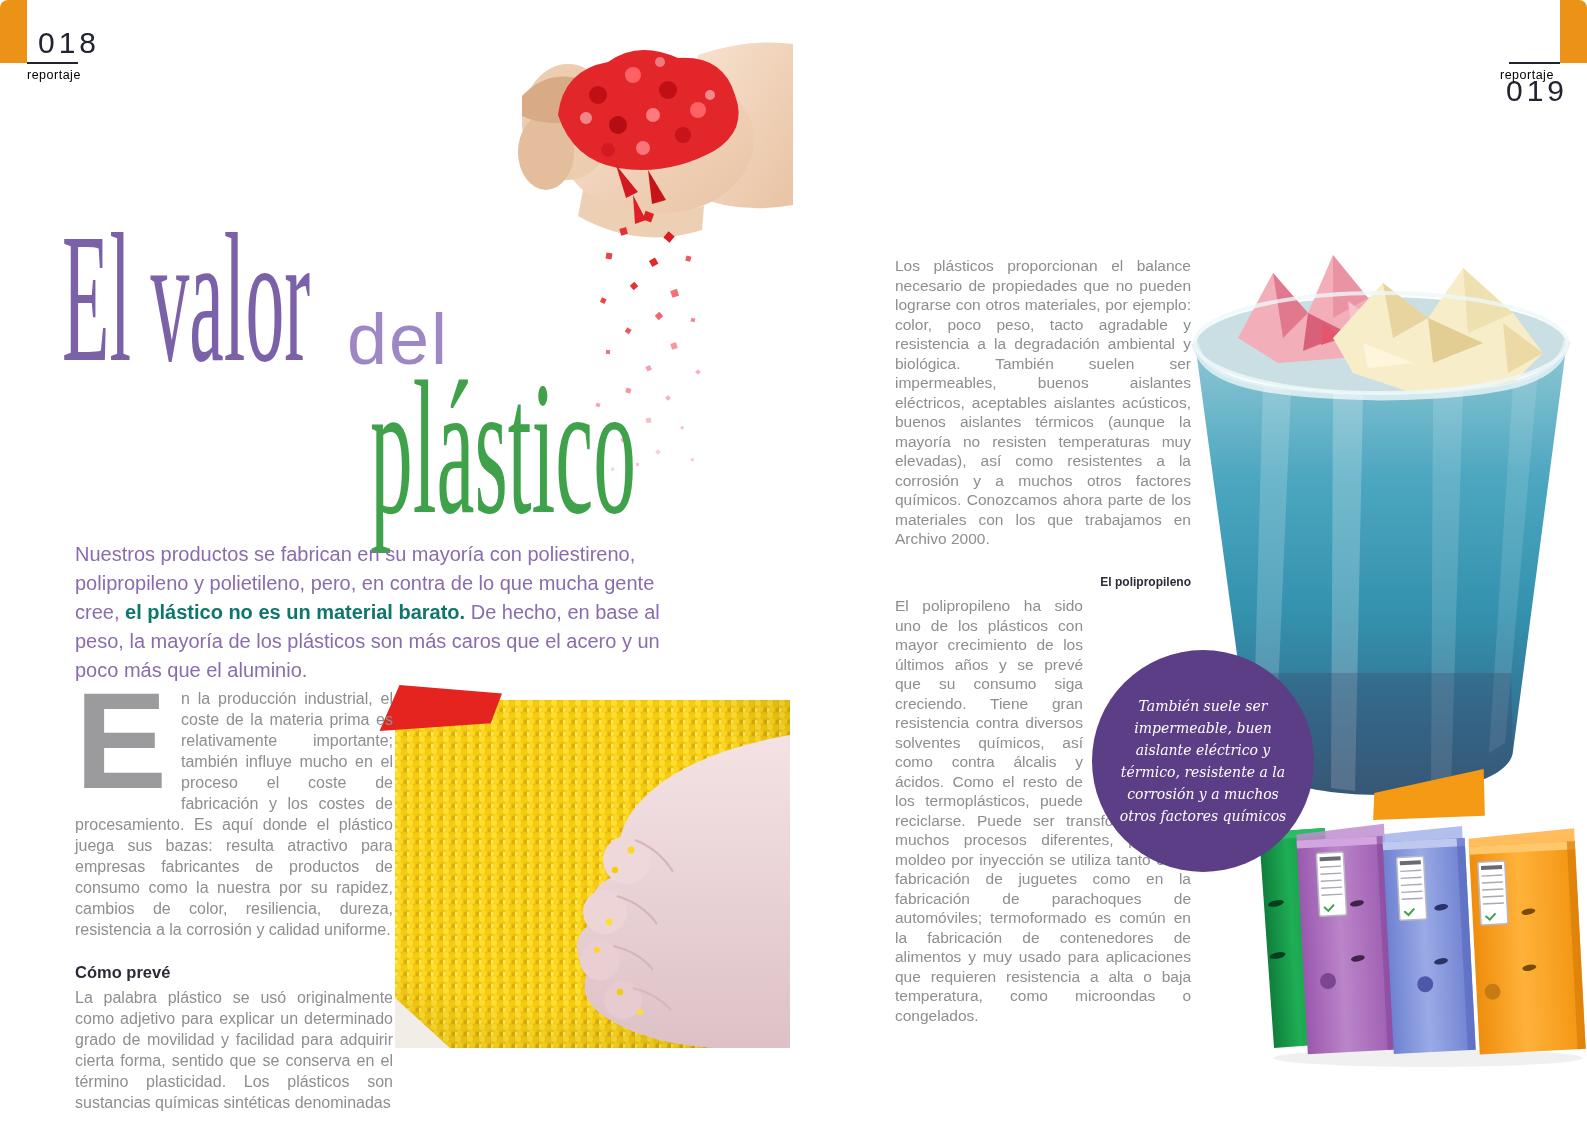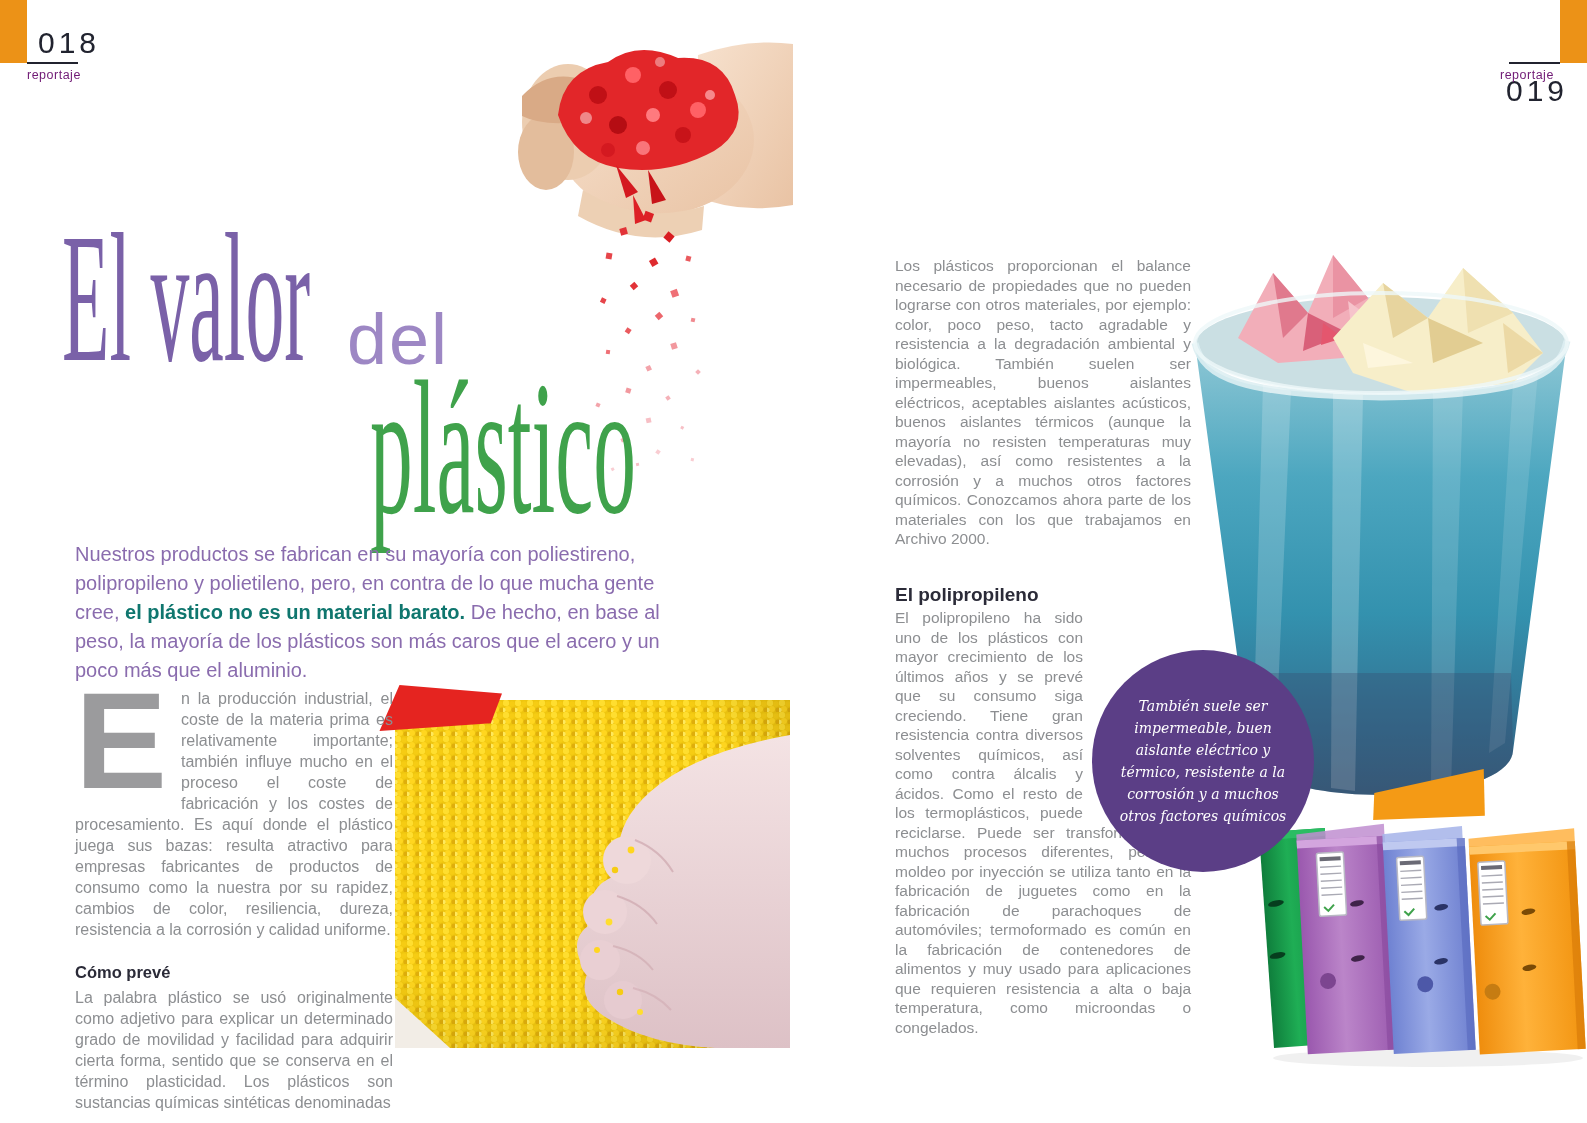--- a/index.html
+++ b/index.html
@@ -1,42 +1,42 @@
 <!DOCTYPE html>
 <html lang="es"><head>
 <meta charset="utf-8">
 <style>
   html,body{margin:0;padding:0;background:#ffffff;}
   #page{position:relative;width:1587px;height:1123px;background:#ffffff;overflow:hidden;
-        font-family:"Liberation Sans",sans-serif;}
+        font-family:"Liberation Sans",sans-serif;border-radius:8px;}
   .abs{position:absolute;}
 
   
   .corner-block{width:27px;height:63px;background:#EC9217;}
   .folio-num{font-size:30px;letter-spacing:4px;color:#21232F;font-weight:400;}
   .folio-rule{height:2px;background:#21232F;}
-  .folio-section{font-size:12.5px;color:#701a75;letter-spacing:0.5px;}
+  .folio-section{font-size:12.5px;color:#000000;letter-spacing:0.5px;}
 
   
   .didot{font-family:"Liberation Serif",serif;transform-origin:0 0;white-space:nowrap;line-height:0.8;}
   .t1{left:62px;top:224px;font-size:185px;color:#7A61A8;transform:scaleX(0.42);z-index:3;}
   .t2{left:347px;top:298px;font-size:72px;color:#9D87C4;letter-spacing:2px;z-index:3;}
   .t3{left:370px;top:372px;font-size:190px;color:#3FA24B;transform:scaleX(0.45);z-index:3;}
 
   
   .intro{left:75px;top:540px;width:625px;font-size:20px;line-height:29px;color:#8A6CAE;z-index:3;}
   .intro b{color:#0f766e;font-weight:700;}
 
   
   .body-text{color:#8C8E91;text-align:justify;z-index:3;hyphens:auto;-webkit-hyphens:auto;}
   .left-col{left:75px;top:688px;width:318px;font-size:16px;line-height:21px;}
   .right-col{left:895px;top:238px;width:296px;font-size:15.5px;line-height:19.5px;}
   .col-head{color:#2B2B38;font-weight:700;text-align:left;}
   .left-col .col-head{font-size:16.5px;margin:22px 0 4px 0;}
-  .right-col .col-head{font-size:19px;margin:36px 0 4px 0;}
+  .right-col .col-head{font-size:12px;margin:24px 0 4px 0;text-align:right;}
   .right-col .gap{height:18px;}
   .dropcap{float:left;width:92px;height:103px;margin:4px 14px 2px 0;
            font-size:138px;line-height:96px;font-weight:700;color:#9B9B9D;
            font-family:"Liberation Sans",sans-serif;text-align:left;}
   .circle-spacer{float:right;width:100px;height:212px;margin-left:8px;}
 
   
   .quad{z-index:2;}
   .quad-red{left:377px;top:684px;width:125px;height:48px;background:#E52420;
             clip-path:polygon(18% 2%,100% 20%,91% 82%,2% 98%);}

